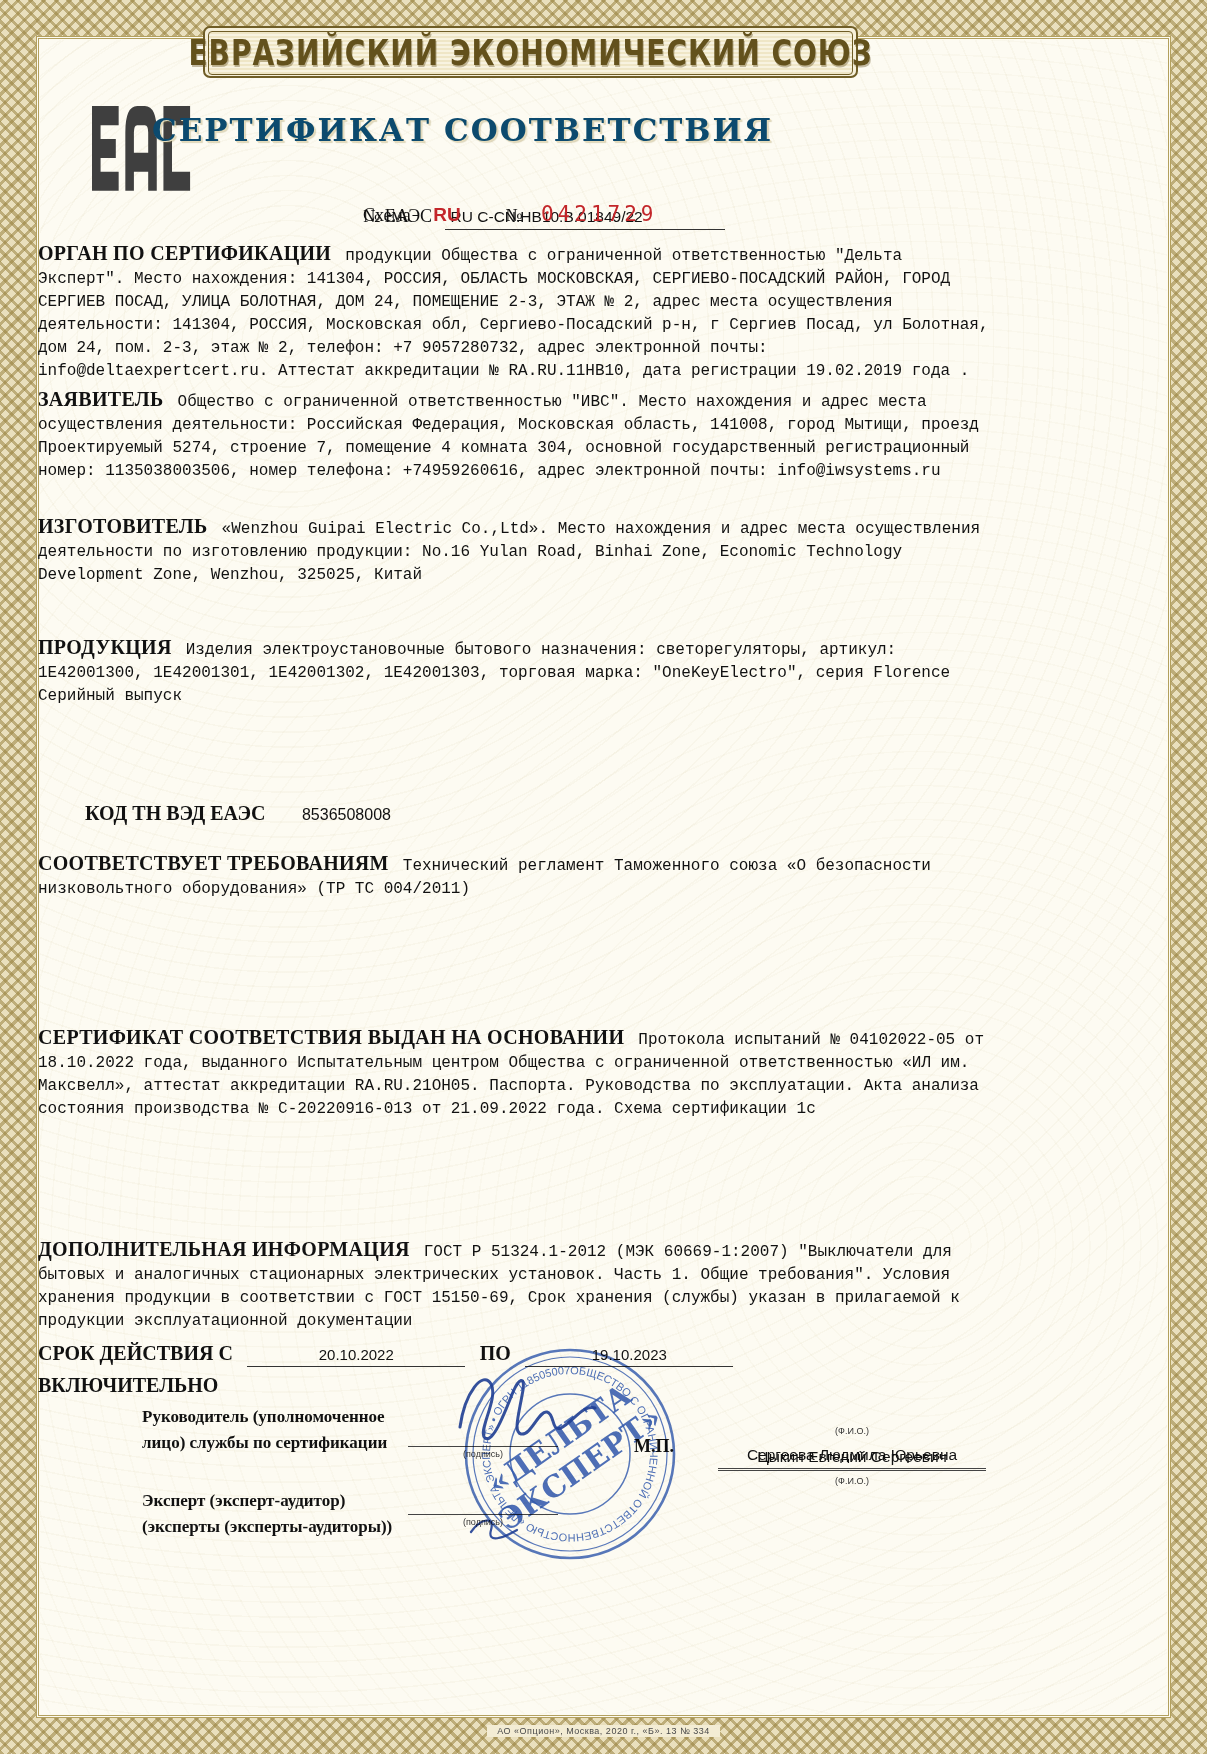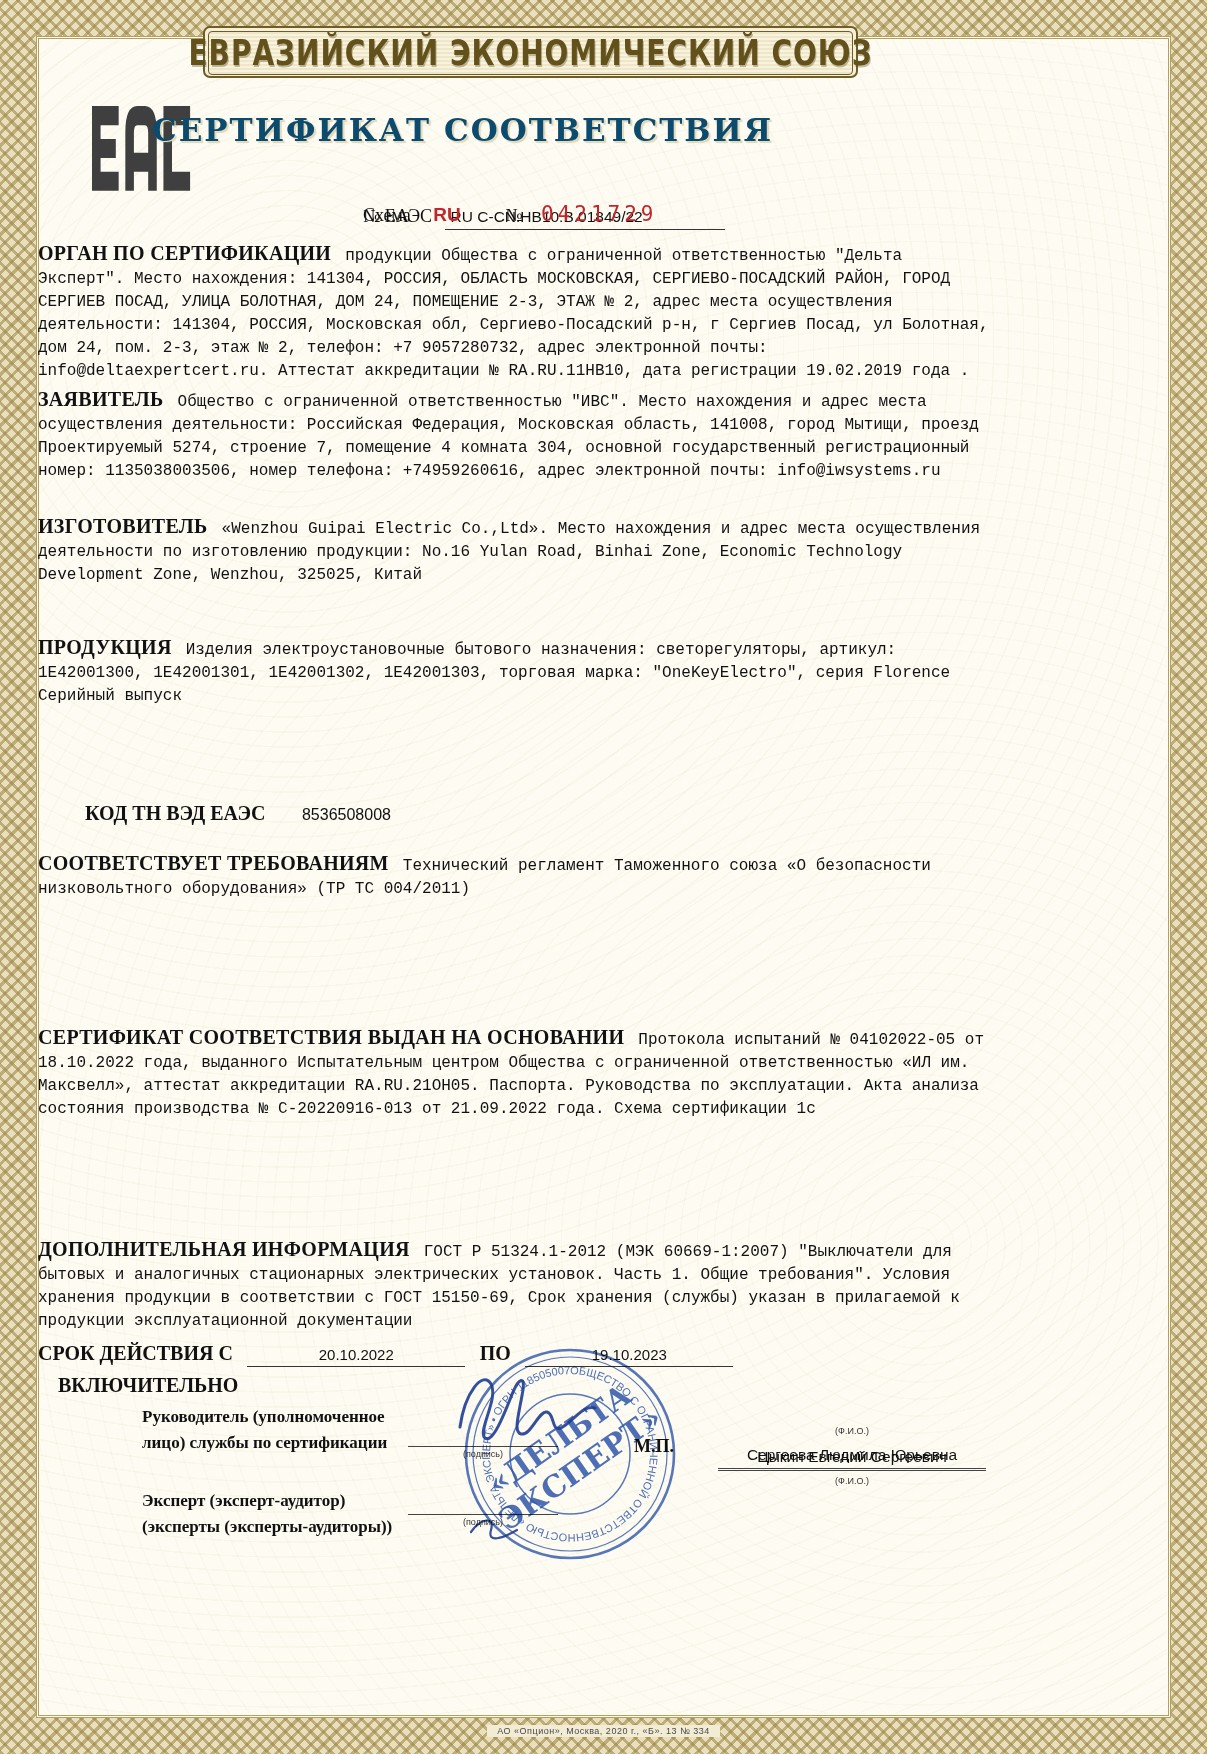--- a/index.html
+++ b/index.html
@@ -68,21 +68,21 @@
   .code-row .lbl{font-family:"Liberation Serif",serif;font-weight:bold;font-size:20px;}
   .code-row .val{font-size:16px;margin-left:32px;}
   
   .validity{position:absolute;top:1342px;left:38px;font-size:16px;}
   .lbl-big{font-family:"Liberation Serif",serif;font-weight:bold;font-size:20px;}
   .date-slot{
     display:inline-block;border-bottom:1px solid #333;text-align:center;
     padding-bottom:3px;margin:0 10px;font-size:15px;vertical-align:baseline;
   }
   .slot1{width:218px;} .slot2{width:208px;}
-  .inclusive{position:absolute;top:1374px;left:38px;margin-left:20px;}
+  .inclusive{position:absolute;top:1374px;left:38px;}
   
   .role{position:absolute;left:142px;width:280px;font-family:"Liberation Serif",serif;
         font-weight:bold;font-size:17px;line-height:26px;white-space:pre-line;}
   .role1{top:1404px;} .role2{top:1488px;}
   .sig-line{position:absolute;left:408px;width:150px;border-bottom:1px solid #444;height:26px;}
   .sig-line1{top:1420px;} .sig-line2{top:1488px;}
   .sig-cap{position:absolute;left:408px;width:150px;text-align:center;font-size:9px;color:#333;}
   .sig-cap1{top:1449px;} .sig-cap2{top:1517px;}
   .mp{position:absolute;top:1436px;left:634px;font-family:"Liberation Serif",serif;font-weight:bold;font-size:18px;}
   .name{position:absolute;left:718px;width:268px;text-align:center;font-size:15.5px;

